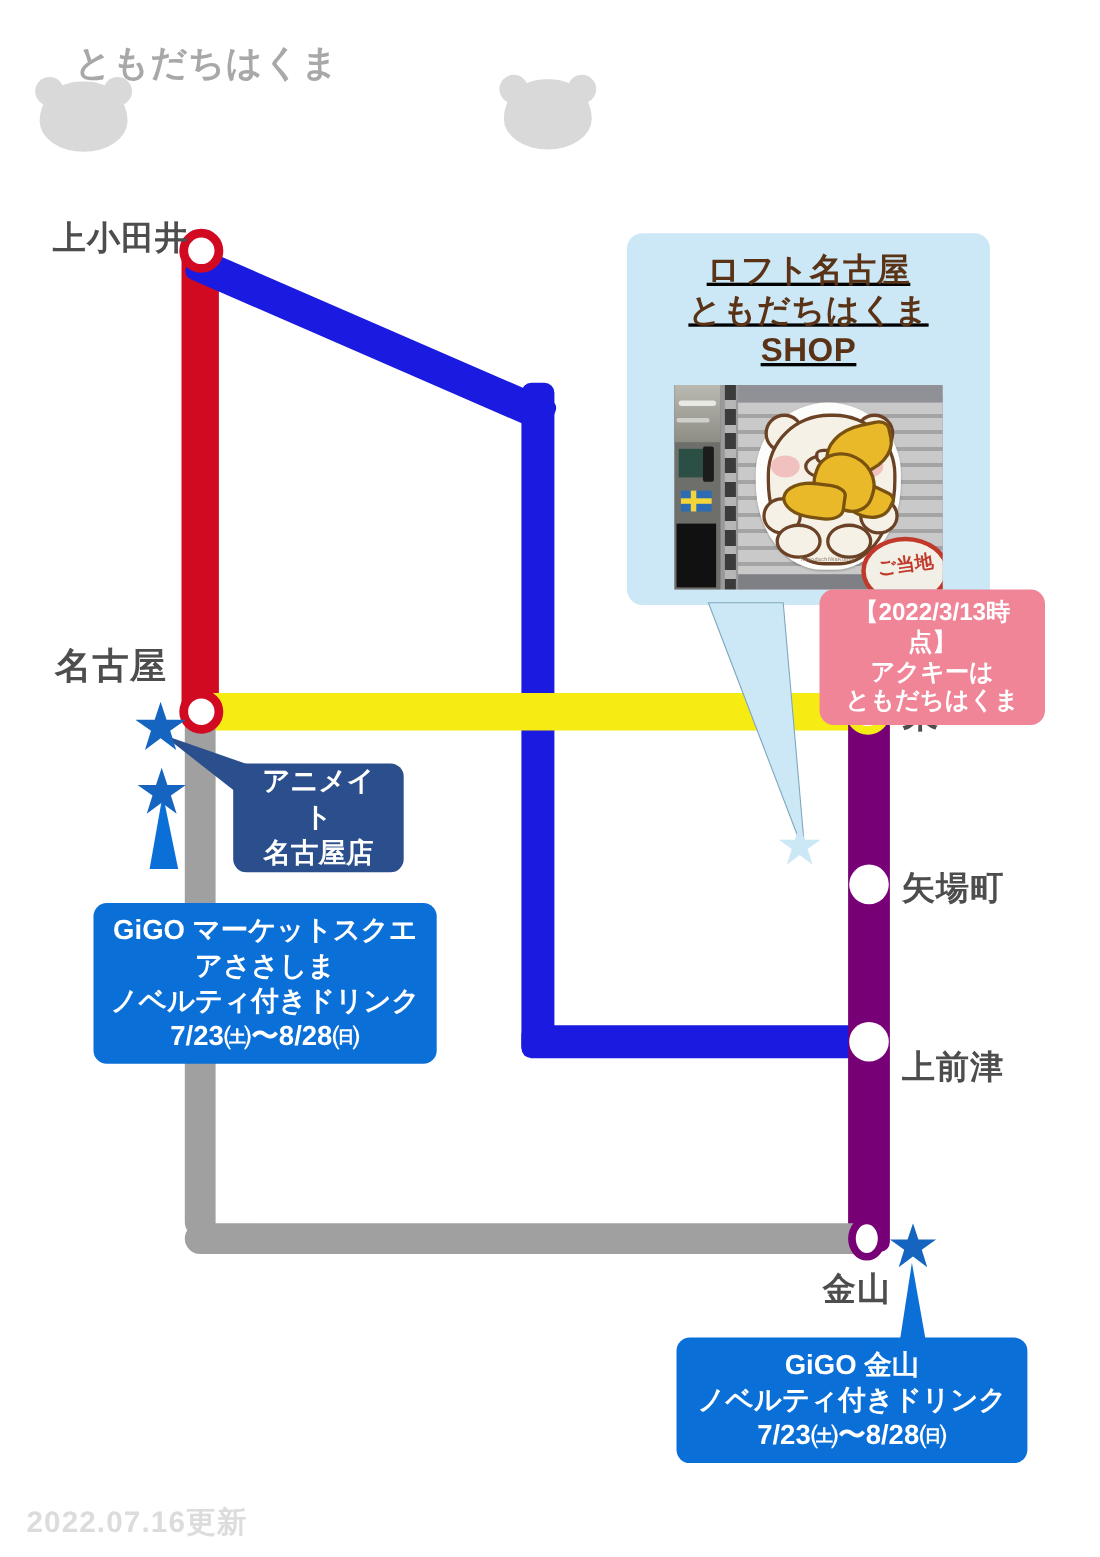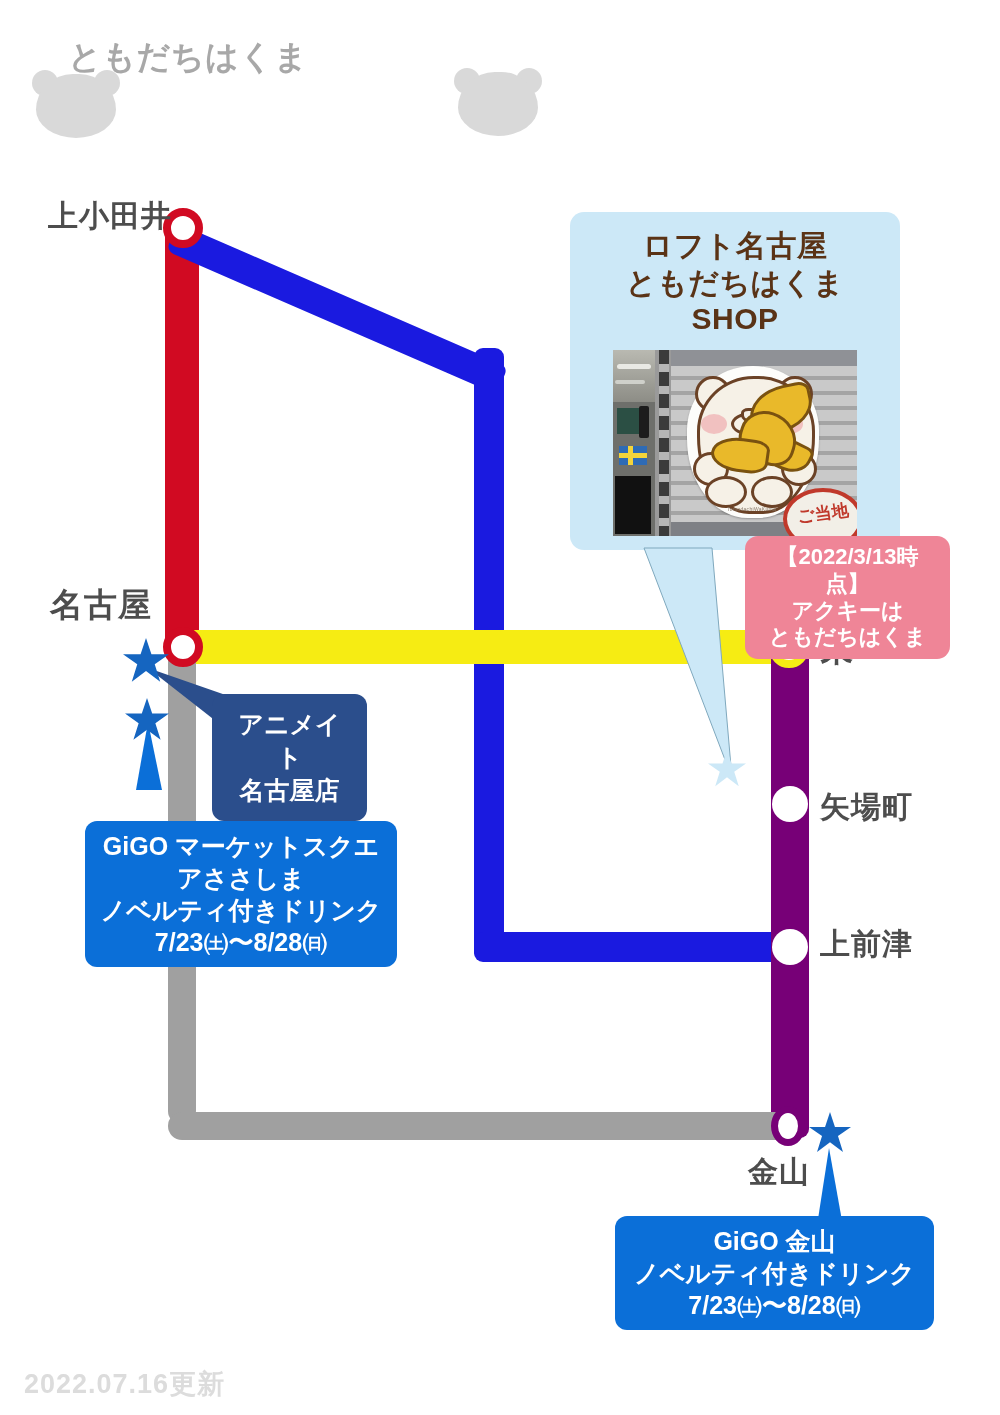--- a/index.html
+++ b/index.html
@@ -63,21 +63,21 @@
   .box .txt{ position:relative; z-index:2; }
 
   .gigo{
     background:#0b6fd8; border-radius:12px; color:#fff;
     font-weight:bold; text-align:center; line-height:1.28;
     font-size:25px; padding:9px 14px;
   }
   .navy{
     background:#2b4e8c; border-radius:12px; color:#fff;
     font-weight:bold; text-align:center; line-height:1.32;
-    font-size:25px; padding:14px 18px;
+    font-size:25px; padding:0 18px;
   }
   .pink{
     background:#ef8597; border-radius:13px; color:#ffffff;
     font-weight:bold; text-align:center; line-height:1.22;
     font-size:22px; padding:8px 12px;
   }
   .shop{
     background:#cce8f7; border-radius:14px;
     padding:16px 14px 14px 14px; text-align:center;
   }
@@ -251,27 +251,27 @@
   <div class="station" style="left:163px; top:627px; width:40px; height:40px; border:8px solid #d10a22;"></div>
   <div class="st-label" style="left:50px; top:583px; font-size:33px;">名古屋</div>
 
   <div class="station" style="left:769px; top:628px; width:40px; height:40px; border:8px solid #f6ec13;"></div>
   <div class="st-label" style="left:820px; top:627px; font-size:33px;">栄</div>
 
   <div class="station" style="left:772px; top:786px; width:36px; height:36px;"></div>
   <div class="st-label" style="left:820px; top:787px;">矢場町</div>
 
   <div class="station" style="left:772px; top:929px; width:36px; height:36px;"></div>
-  <div class="st-label" style="left:820px; top:924px;font-family:Liberation Mono, monospace;">上前津</div>
+  <div class="st-label" style="left:820px; top:950px;font-family:Liberation Mono, monospace;">上前津</div>
 
   <div class="station" style="left:771px; top:1106px; width:34px; height:40px; border:7px solid #770077;
               border-radius:50%;"></div>
   <div class="st-label" style="left:748px; top:1152px;">金山</div>
 
-  <div class="box shop" style="left:570px; top:212px; width:330px;">
+  <div class="box shop" style="left:570px; top:212px; width:330px;text-decoration:underline;">
     <div class="h1 txt">
       <span>ロフト名古屋</span><br>
       <span>ともだちはくま SHOP</span>
     </div>
 
     <div class="photo">
       <div class="ph-shutter"></div>
       <div class="ph-shtop"></div>
       <div class="ph-shbot"></div>
       <div class="ph-leftcol"></div>

